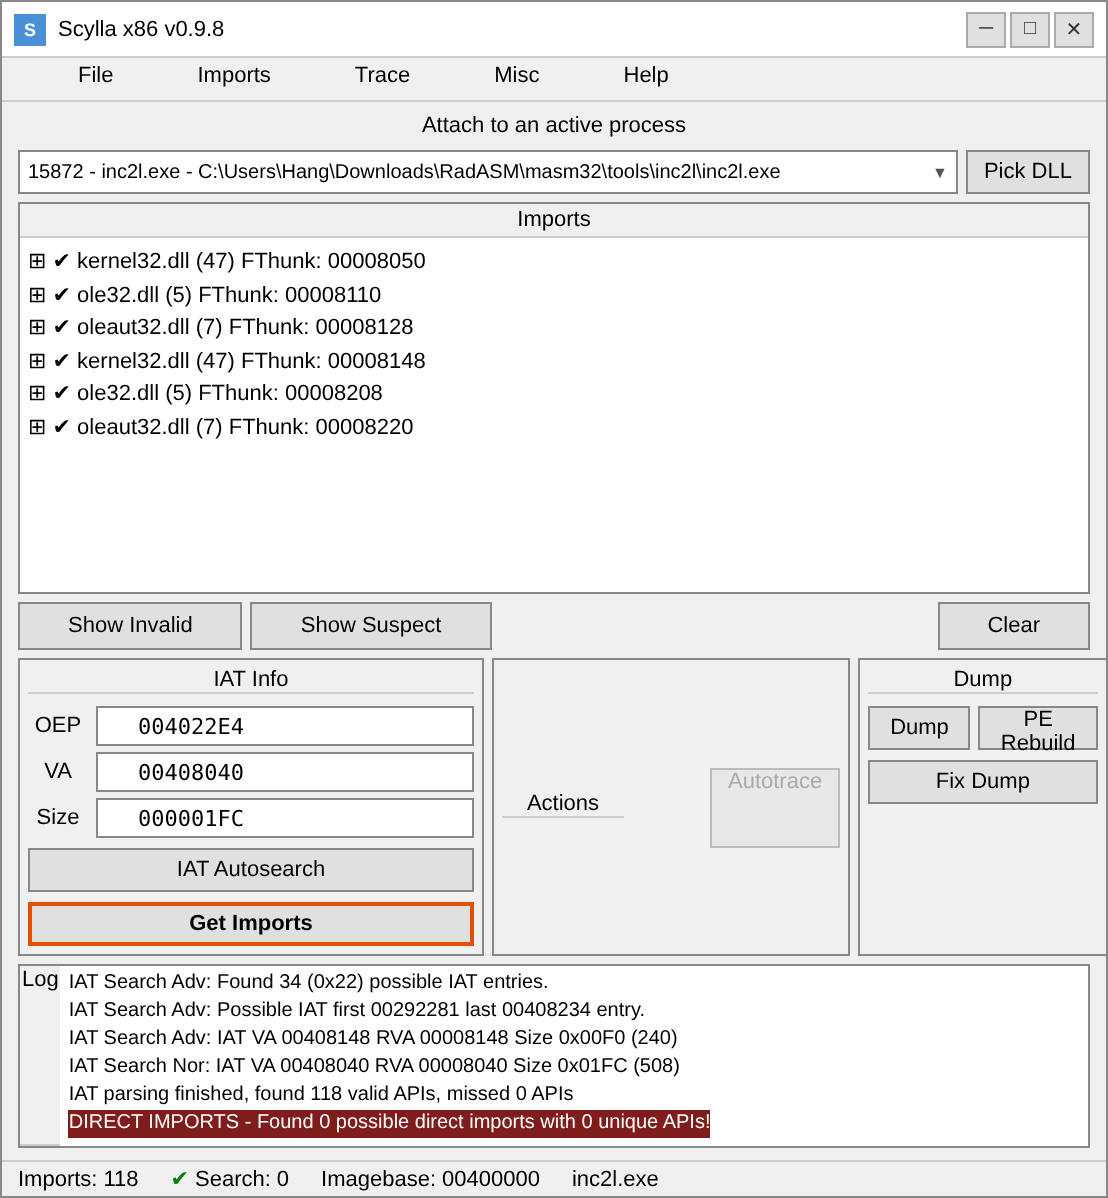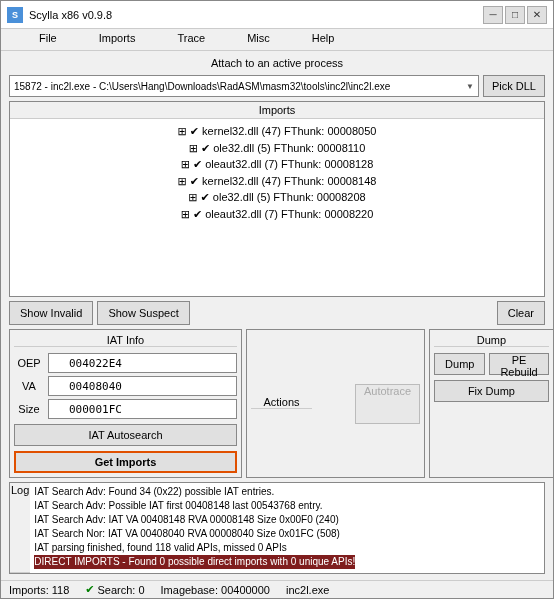--- a/index.html
+++ b/index.html
@@ -140,31 +140,30 @@
       flex: 1;
       padding: 4px;
       overflow-y: auto;
       font-size: 11px;
       line-height: 1.5;
     }
     .imports-list .tree-item {
       display: flex;
       align-items: center;
       gap: 2px;
-      justify-content: center;
     }
 
     .btn-row {
       display: flex;
       gap: 4px;
       align-items: center;
     }
     .std-btn {
       height: 24px;
-      padding: 0 10px;
+      padding: 0 24px;
       background: #e0e0e0;
       border: 1px solid #888;
       cursor: pointer;
       font-size: 11px;
     }
     .spacer { flex: 1; }
 
     .three-col {
       display: grid;
       grid-template-columns: 1fr 1fr 1fr;
@@ -434,21 +433,21 @@
           <button class="dump-btn">PE Rebuild</button>
         </div>
         <button class="fix-dump-btn">Fix Dump</button>
       </div>
     </div>
 
     <div class="log-group">
       <div class="log-title">Log</div>
       <div class="log-content" id="log-content">
           <div class="log-line">IAT Search Adv: Found 34 (0x22) possible IAT entries.</div>
-          <div class="log-line">IAT Search Adv: Possible IAT first 00408148 last 00543768 entry.</div>
+          <div class="log-line">IAT Search Adv: Possible IAT first 00292281 last 00408234 entry.</div>
           <div class="log-line">IAT Search Adv: IAT VA 00408148 RVA 00008148 Size 0x00F0 (240)</div>
           <div class="log-line">IAT Search Nor: IAT VA 00408040 RVA 00008040 Size 0x01FC (508)</div>
           <div class="log-line">IAT parsing finished, found 118 valid APIs, missed 0 APIs</div>
           <div class="log-line highlight">DIRECT IMPORTS - Found 0 possible direct imports with 0 unique APIs!</div>
         </div>
     </div>
 
   </div>
 
   <div class="status-bar">

